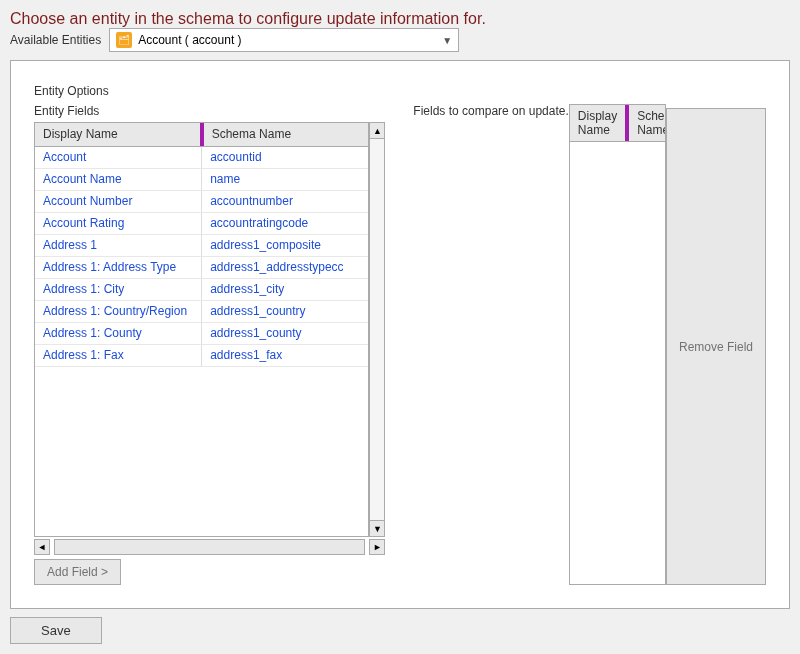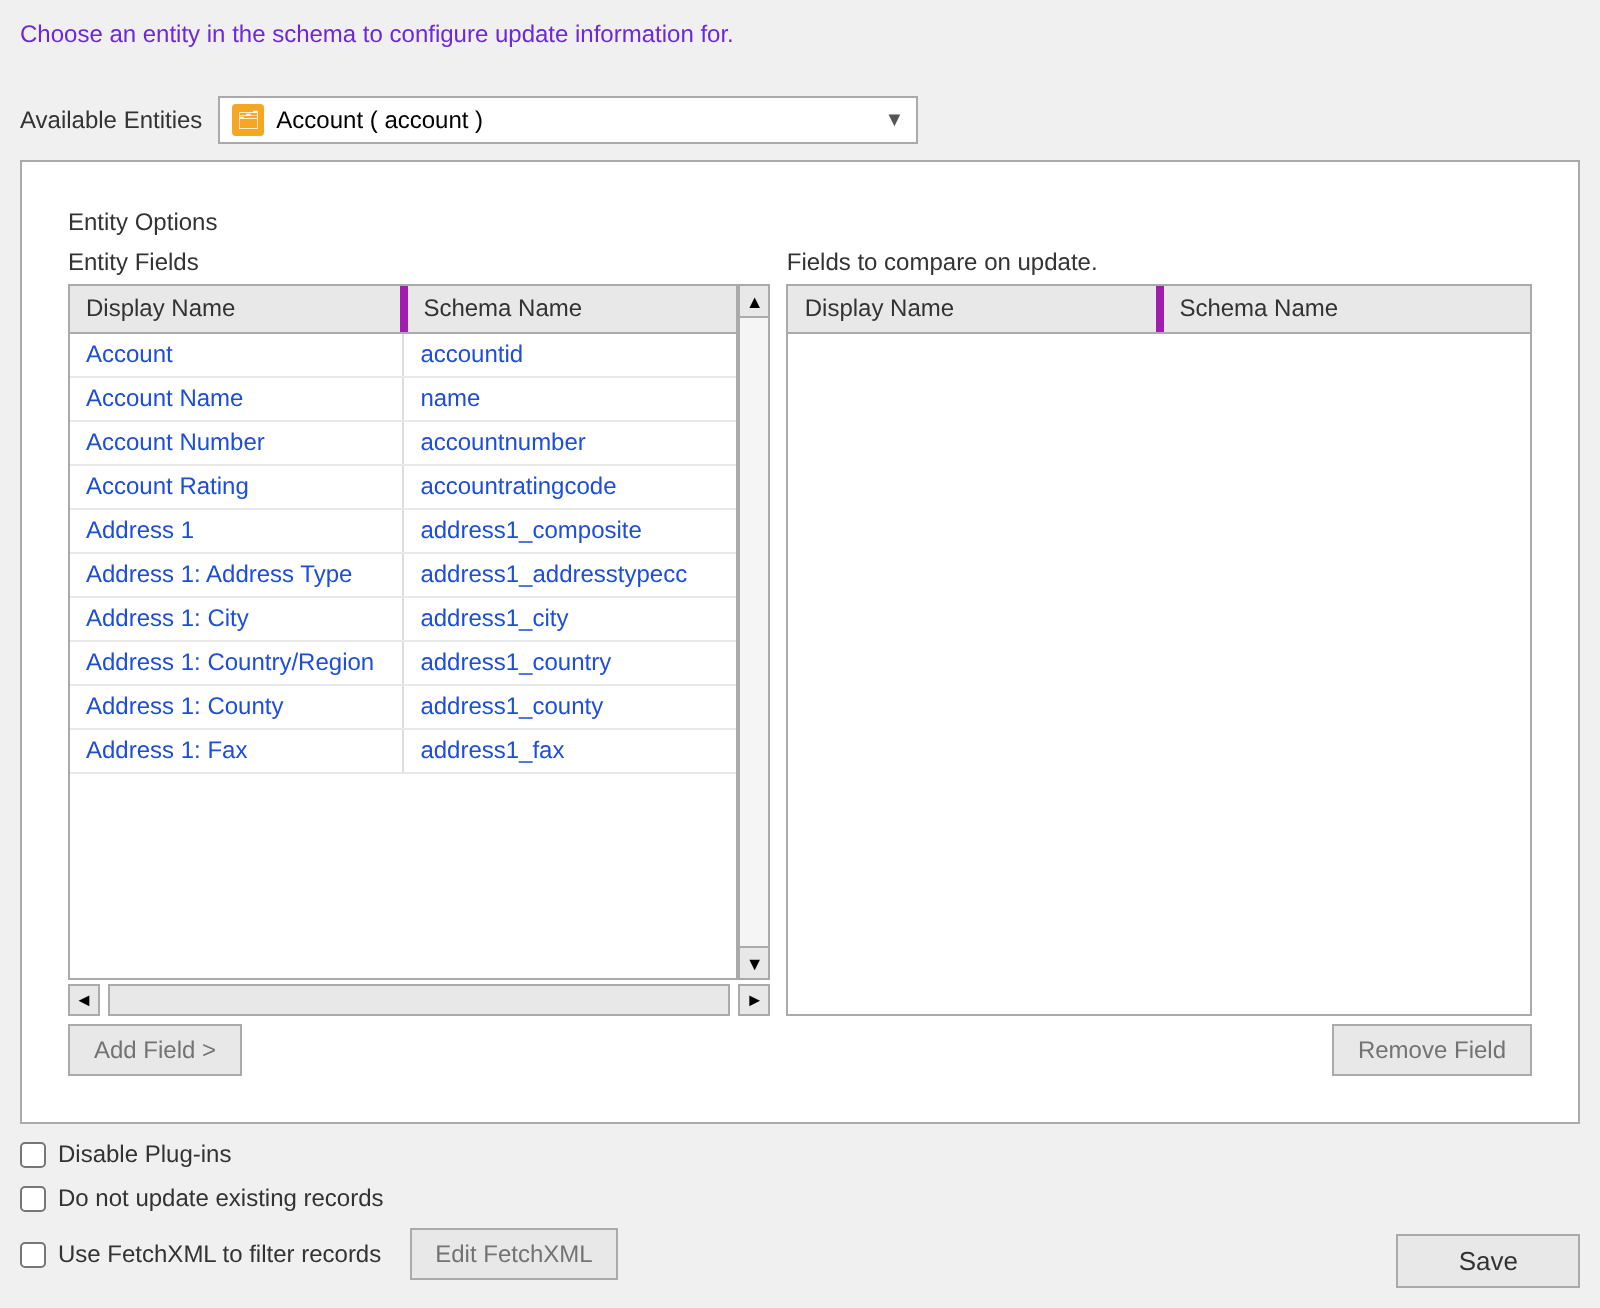--- a/index.html
+++ b/index.html
@@ -13,23 +13,23 @@
     }
     .main-container {
       background: #f0f0f0;
       width: 800px;
       height: 654px;
       padding: 10px;
       display: flex;
       flex-direction: column;
     }
     .instructions {
-      color: #6d28d9;
-      margin-bottom: 24px;
-      font-size: 12px;
+      color: #7f1d1d;
+      margin-bottom: 0;
+      font-size: 16px;
     }
     .global-options {
       margin-bottom: 8px;
     }
     .checkbox-row {
       display: flex;
       align-items: center;
       margin-bottom: 4px;
       gap: 6px;
       font-size: 12px;
@@ -224,22 +224,23 @@
       display: flex;
       margin-top: 4px;
     }
     .left-pane {
       display: flex;
       flex-direction: column;
       width: 48%;
     }
     .right-pane {
       display: flex;
-      flex-direction: column;
-      flex: 1;
+      flex-direction: row;
+      flex: 1;
+      margin-left: 20px;
     }
     .pane-header {
       font-size: 12px;
       color: #333;
       margin-bottom: 4px;
     }
     .both-panes {
       display: flex;
       gap: 8px;
       flex: 1;
@@ -372,33 +373,18 @@
 
         <div class="fields-buttons-row" style="justify-content: flex-end; display: flex;">
           <button class="remove-field-btn">Remove Field</button>
         </div>
       </div>
 
     </div>
   </div>
 
   <div class="bottom-actions">
-    <div class="bottom-left">
-      <div class="checkbox-row">
-        <input type="checkbox" style="">
-        <span>Disable Plug-ins</span>
-      </div>
-      <div class="checkbox-row">
-        <input type="checkbox" style="">
-        <span>Do not update existing records</span>
-      </div>
-      <div class="checkbox-row">
-        <input type="checkbox" style="">
-        <span>Use FetchXML to filter records</span>
-        <button class="add-field-btn" style="margin-left: 8px;">Edit FetchXML</button>
-      </div>
-    </div>
     <div class="bottom-right">
       <button class="save-btn">Save</button>
     </div>
   </div>
 
 </div>
 
 </body></html>

